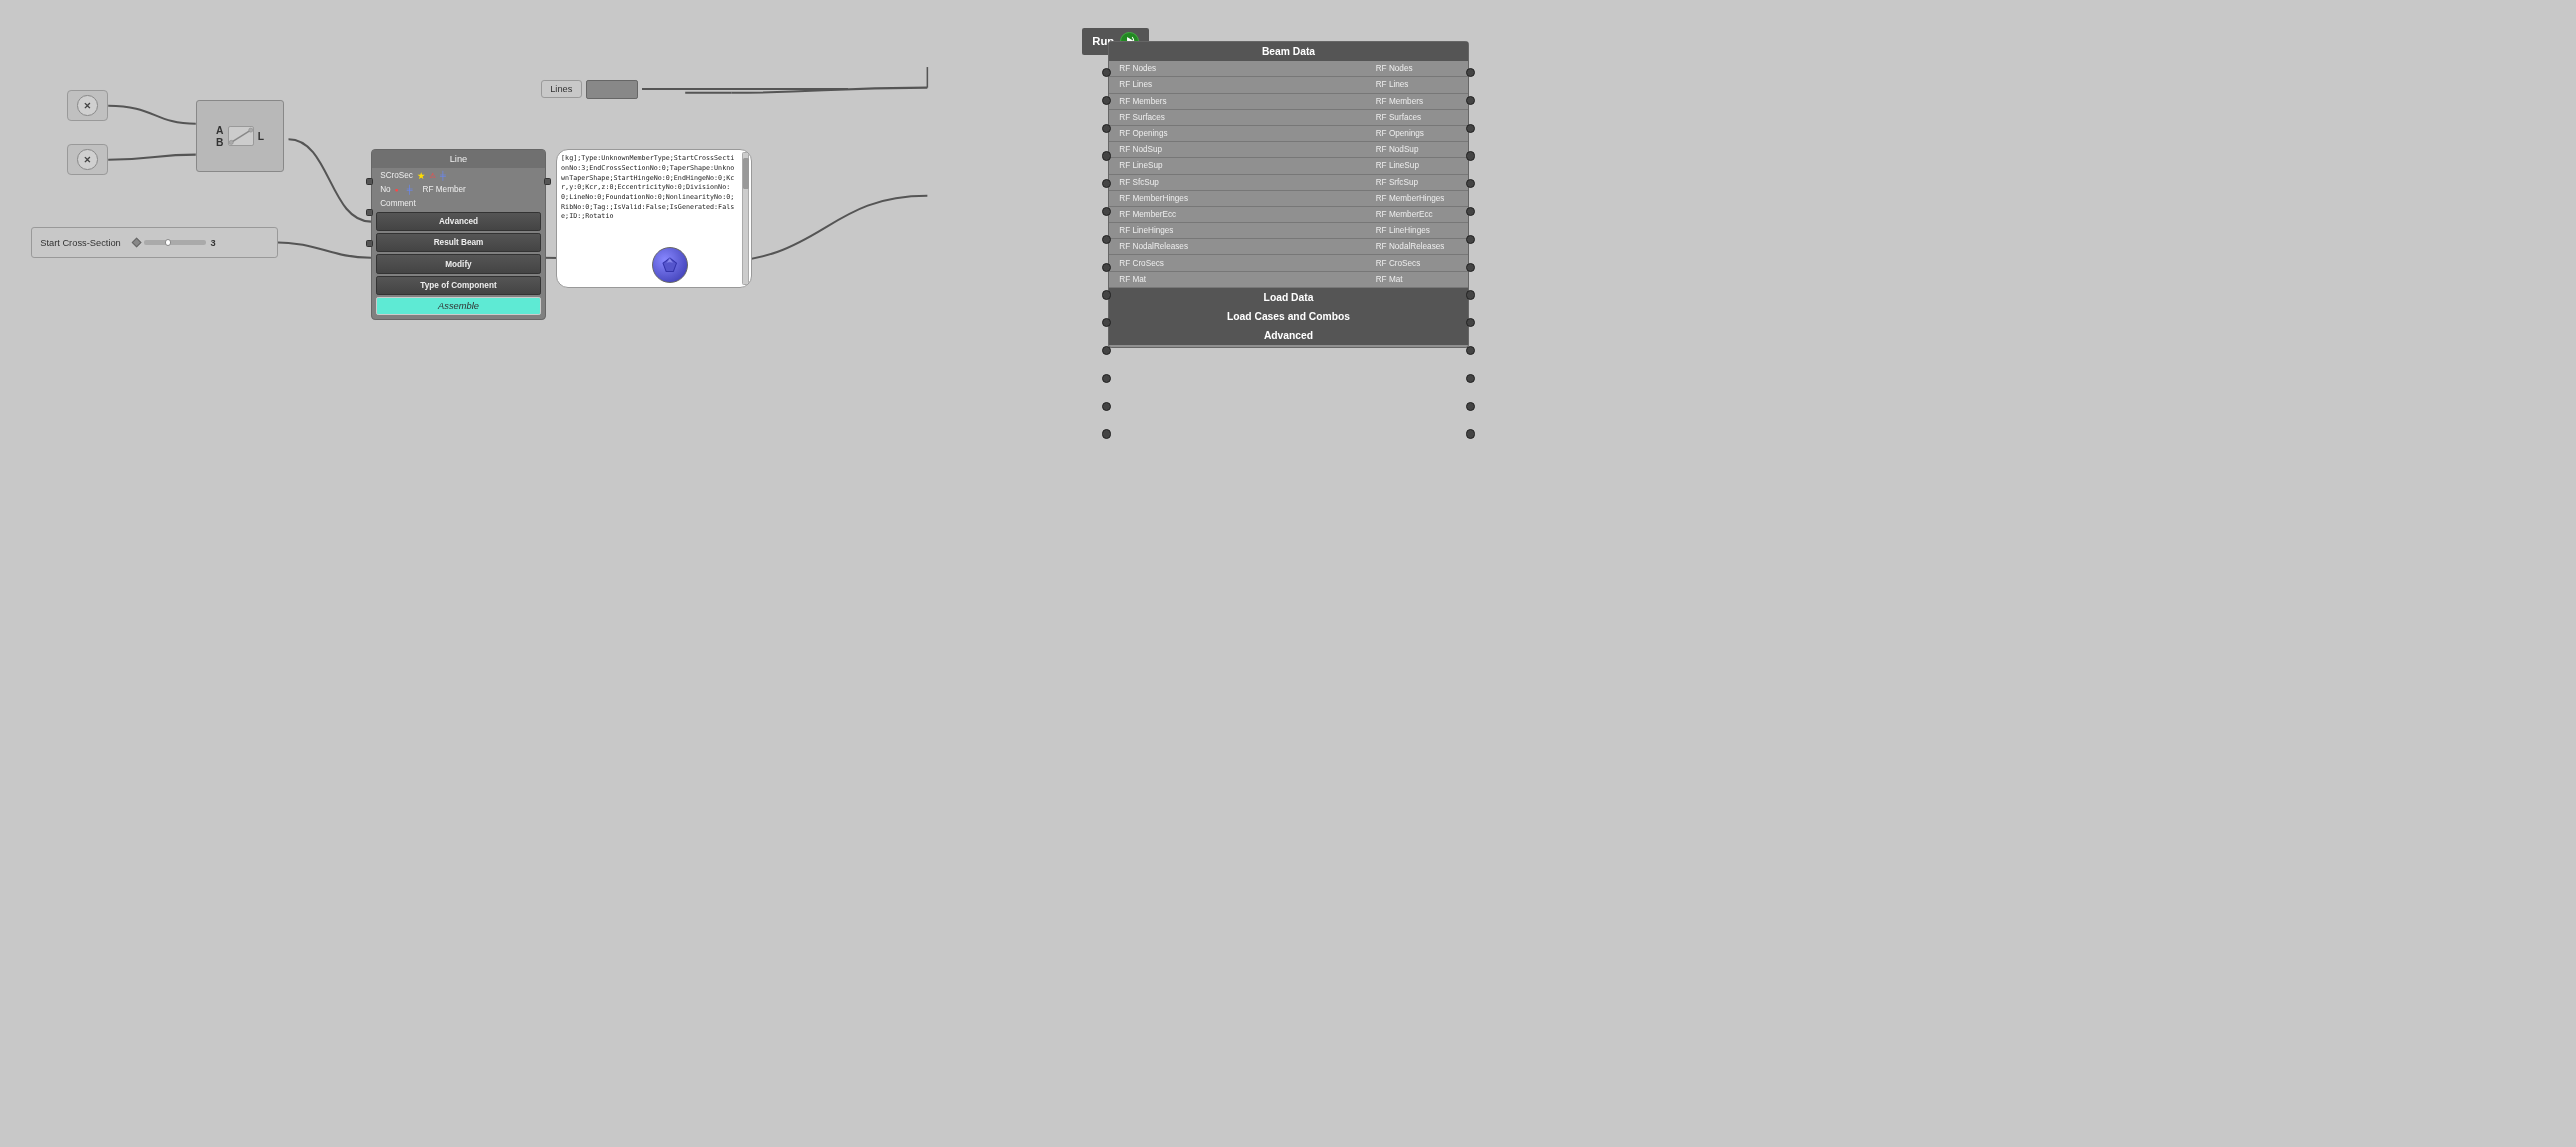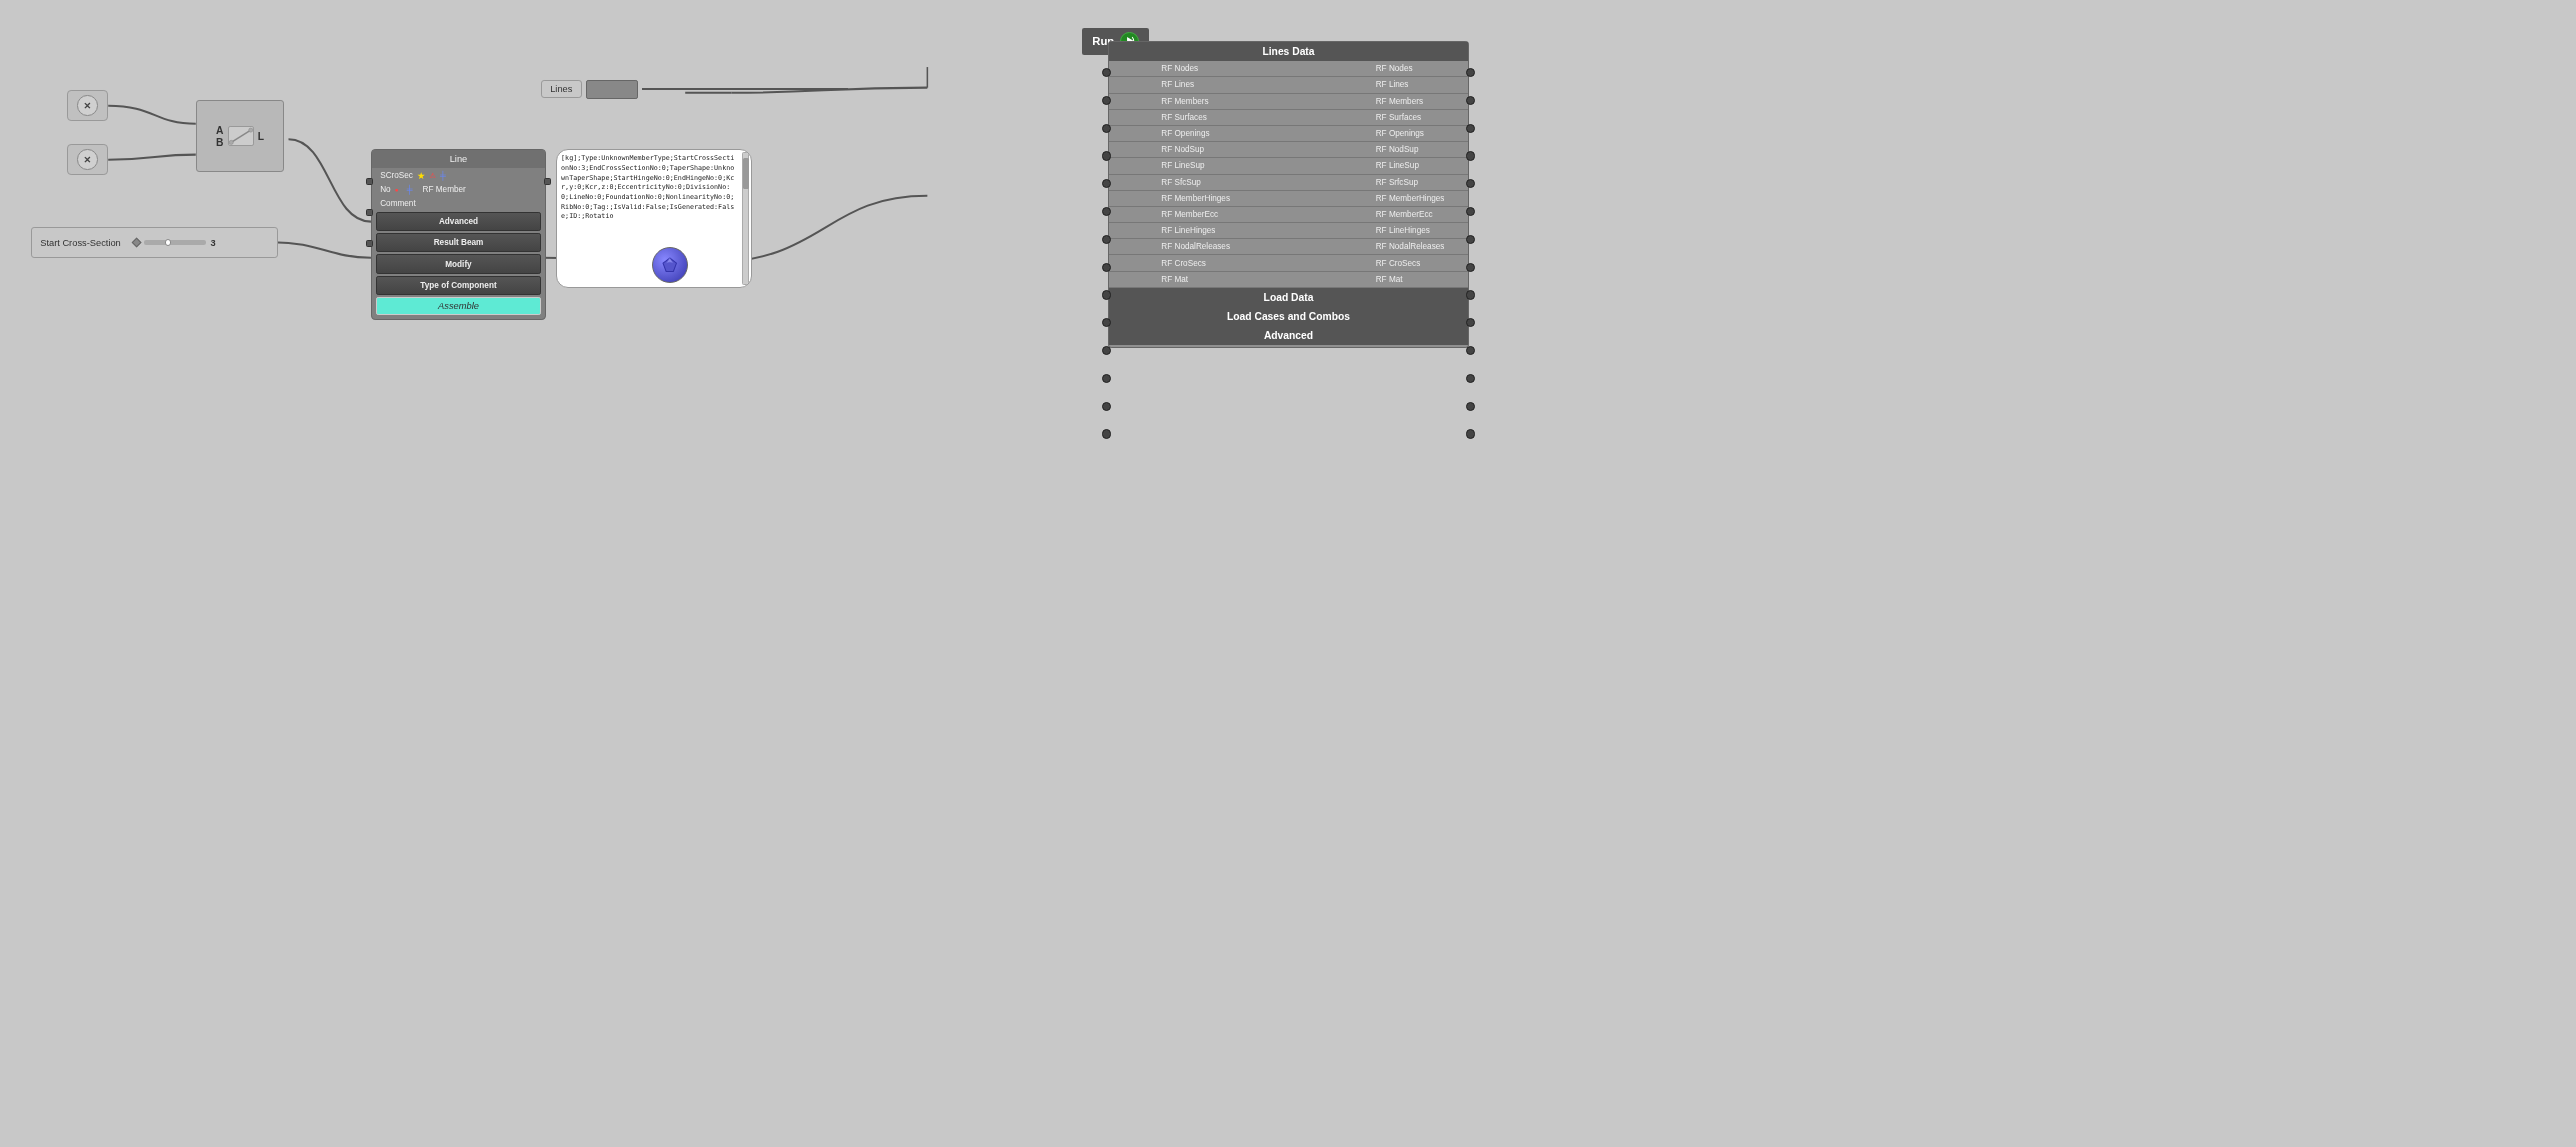--- a/index.html
+++ b/index.html
@@ -183,21 +183,20 @@
       display: flex;
       justify-content: space-between;
       padding: 3.1px 10.3px;
       font-size: 8.2px;
       color: #eee;
       border-bottom: 0.5px solid #777;
     }
 
     .right-panel-row span {
       min-width: 82px;
-      margin-left: 42px;
     }
 
     
     .button-node {
       position: absolute;
       display: flex;
       align-items: center;
       gap: 4.1px;
     }
 
@@ -409,21 +408,21 @@
       <div style="width:9.3px;height:9.3px;border-radius:50%;background:#444;border:1.5px solid #222;"></div>
       <div style="width:9.3px;height:9.3px;border-radius:50%;background:#444;border:1.5px solid #222;"></div>
       <div style="width:9.3px;height:9.3px;border-radius:50%;background:#444;border:1.5px solid #222;"></div>
       <div style="width:9.3px;height:9.3px;border-radius:50%;background:#444;border:1.5px solid #222;"></div>
       <div style="width:9.3px;height:9.3px;border-radius:50%;background:#444;border:1.5px solid #222;"></div>
       <div style="width:9.3px;height:9.3px;border-radius:50%;background:#444;border:1.5px solid #222;"></div>
       <div style="width:9.3px;height:9.3px;border-radius:50%;background:#444;border:1.5px solid #222;"></div>
       <div style="width:9.3px;height:9.3px;border-radius:50%;background:#444;border:1.5px solid #222;"></div>
     </div>
 
-    <div class="right-panel-section">Lines Data</div>
+    <div class="right-panel-section">Beam Data</div>
 
     <div id="panel-rows">
         <div class="right-panel-row">
           <span>RF Nodes</span>
           <span>RF Nodes</span>
         </div>
         <div class="right-panel-row">
           <span>RF Lines</span>
           <span>RF Lines</span>
         </div>

